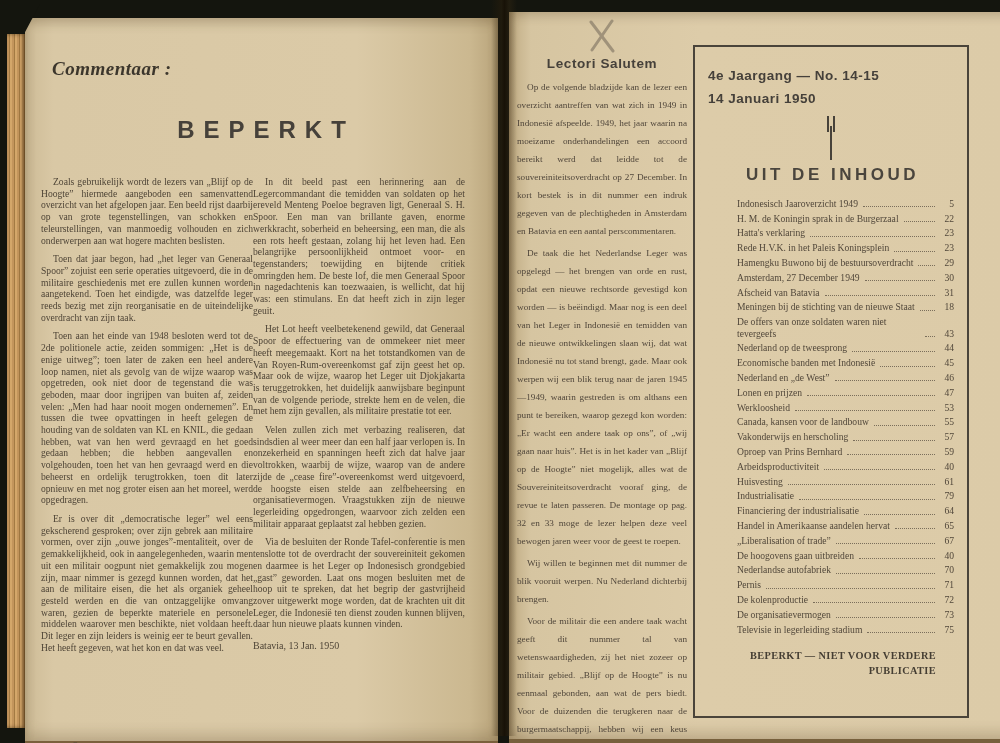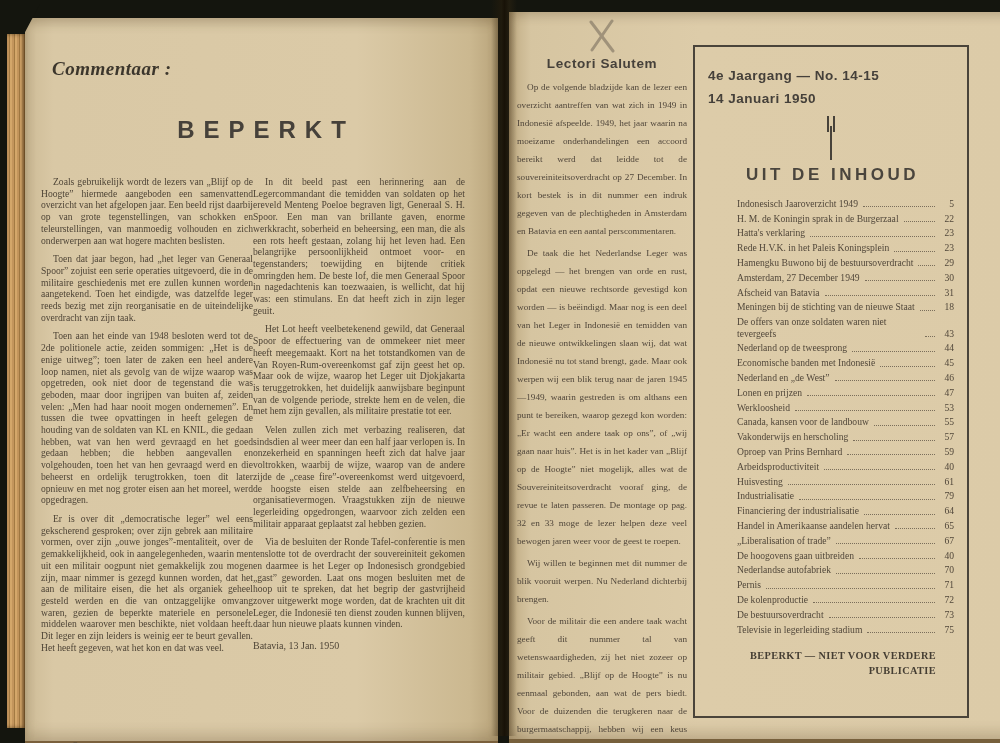--- a/index.html
+++ b/index.html
@@ -304,21 +304,21 @@
           <span class="toc-label">Pernis</span>
           <span class="leader"></span>
           <span class="toc-page">71</span>
         </div>
           <div class="toc-row">
           <span class="toc-label">De kolenproductie</span>
           <span class="leader"></span>
           <span class="toc-page">72</span>
         </div>
           <div class="toc-row">
-          <span class="toc-label">De bestuursoverdracht</span>
+          <span class="toc-label">De organisatievermogen</span>
           <span class="leader"></span>
           <span class="toc-page">73</span>
         </div>
           <div class="toc-row">
           <span class="toc-label">Televisie in legerleiding stadium</span>
           <span class="leader"></span>
           <span class="toc-page">75</span>
         </div>
         </div>
       <div class="restriction">BEPERKT — NIET VOOR VERDERE PUBLICATIE</div>

